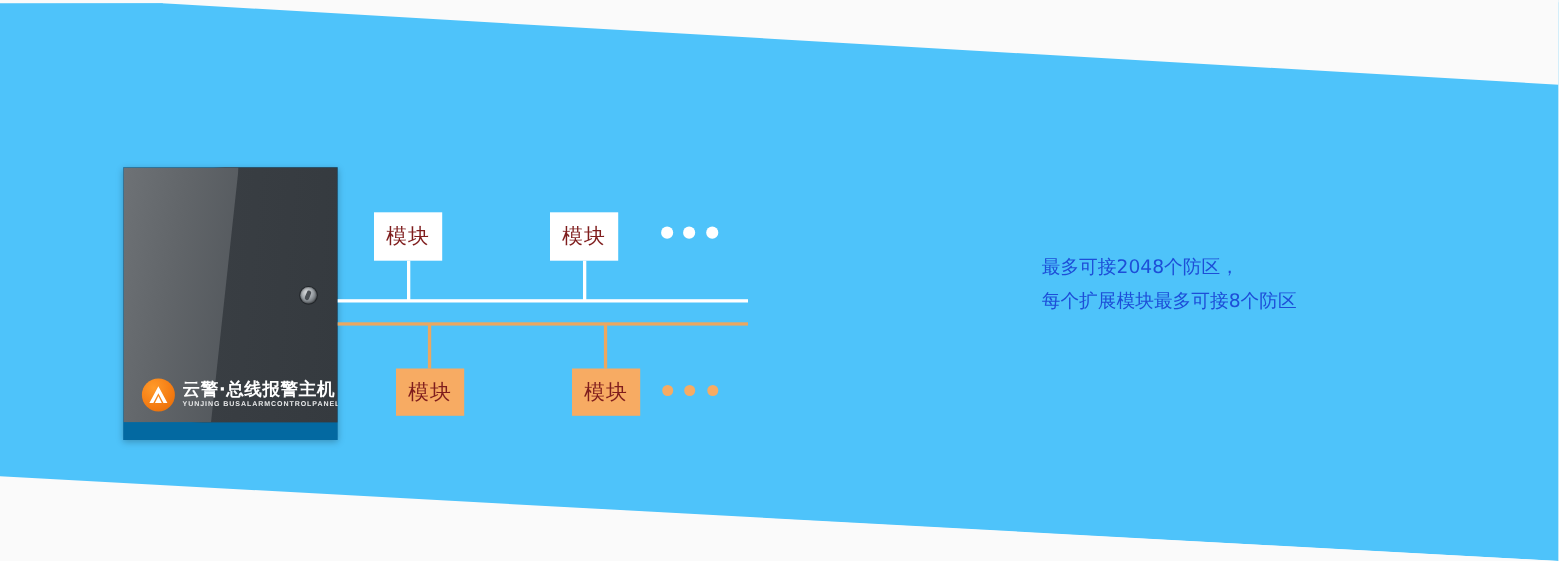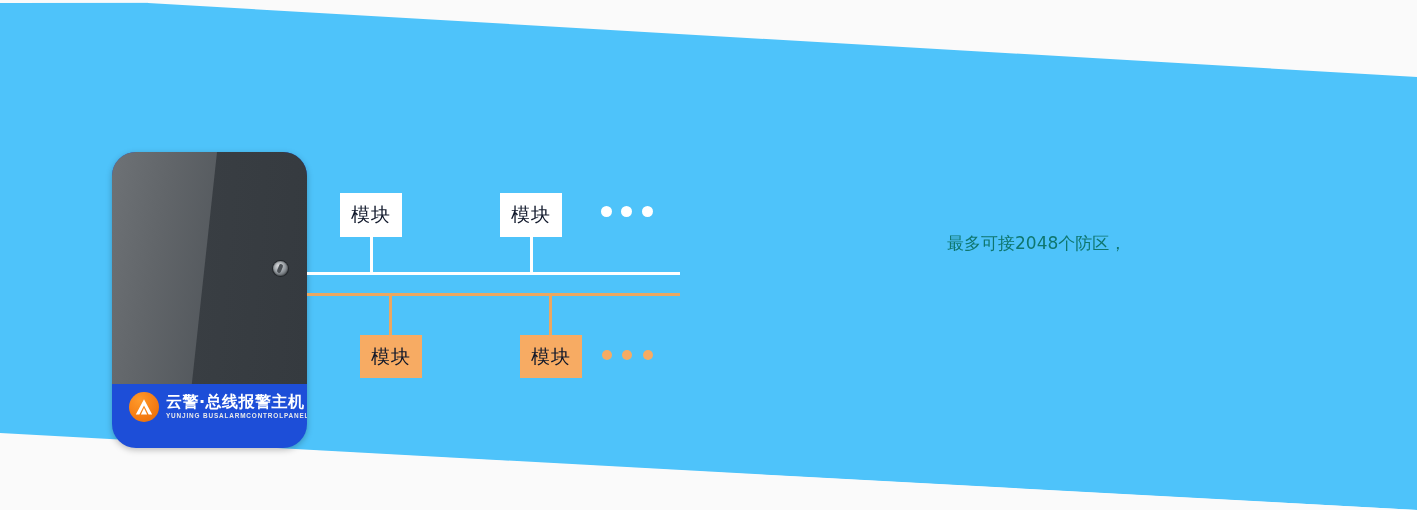--- a/index.html
+++ b/index.html
@@ -18,25 +18,24 @@
   
   #banner-svg {
     position:absolute; left:0; top:0;
     width:1417px; height:510px;
   }
 
   
   #device {
     position:absolute;
     left:112px; top:152px;
-    width:195px; height:296px;
-    background:#1d4ed8;
+    width:195px; height:248px;
+    background:#0369a1;
     overflow:hidden;
     box-shadow:0 2px 6px rgba(0,0,0,0.25);
-    border-radius:24px;
   }
   #device-face-light {
     position:absolute; left:0; top:0;
     width:105px; height:232px;
     background:linear-gradient(100deg,#6e7276 0%, #62666a 40%, #50555a 100%);
     clip-path:polygon(0 0, 100% 0, 76% 100%, 0 100%);
   }
   #device-face-dark {
     position:absolute; left:0; top:0;
     width:195px; height:232px;
@@ -94,38 +93,38 @@
   #topology { position:absolute; left:0; top:0; width:1417px; height:510px; }
   .bus-line { position:absolute; }
   .bus-white { background:#ffffff; }
   .bus-orange { background:#eba760; }
 
   .mod-box {
     position:absolute;
     display:flex; align-items:center; justify-content:center;
     font-family:"DejaVu Sans","Liberation Sans",sans-serif;
     font-size:19px;
-    color:#0f172a;
+    color:#7f1d1d;
     letter-spacing:1px;
   }
   .mod-white { background:#ffffff; }
   .mod-orange { background:#f7ab63; }
 
   .dot { position:absolute; border-radius:50%; }
   .dot-white { background:#ffffff; }
   .dot-orange { background:#f7ab63; }
 
   
   #copy {
     position:absolute;
     left:947px; top:228px;
     width:420px;
   }
   #copy p {
-    color:#0f766e;
+    color:#1d4ed8;
     font-family:"DejaVu Sans","Liberation Sans",sans-serif;
     font-size:17px;
     line-height:31px;
     white-space:nowrap;
     font-weight:400;
   }
 </style>
 </head>
 <body>
 
@@ -192,15 +191,16 @@
       <span>模块</span>
     </div>
 
     <div class="dot dot-orange" style="left:602px; top:350px; width:10px; height:10px;"></div>
     <div class="dot dot-orange" style="left:622px; top:350px; width:10px; height:10px;"></div>
     <div class="dot dot-orange" style="left:643px; top:350px; width:10px; height:10px;"></div>
   </div>
 
   <div id="copy">
     <p>最多可接2048个防区，</p>
+    <p>每个扩展模块最多可接8个防区</p>
   </div>
 
 </div>
 
 </body></html>

